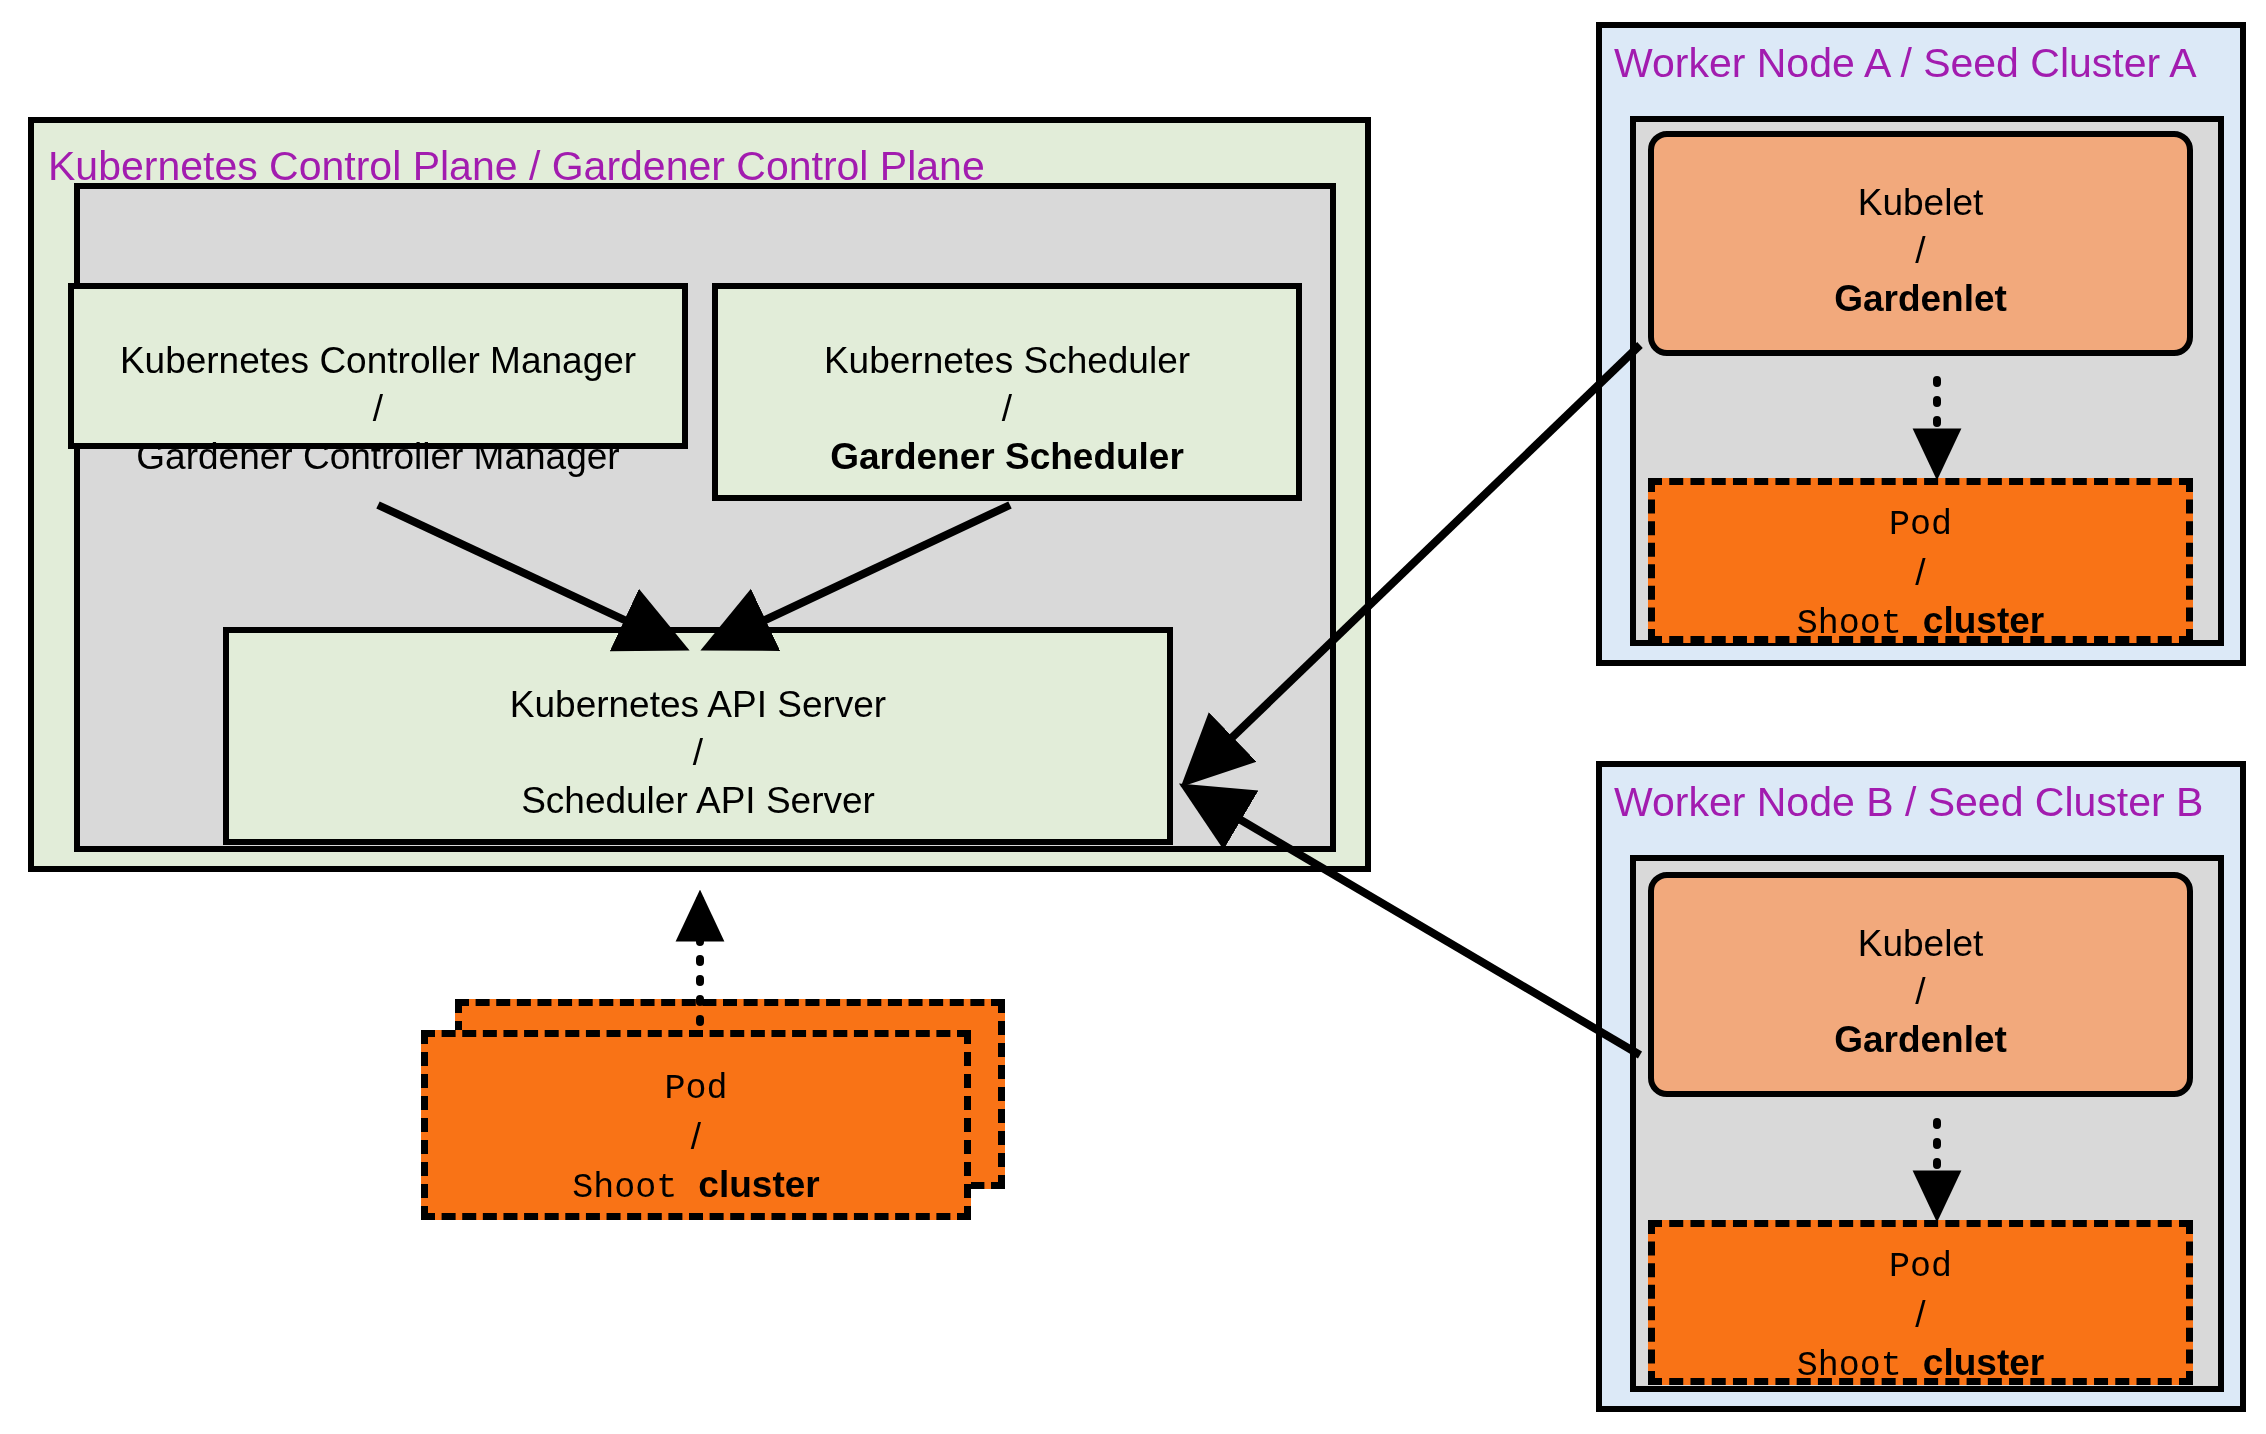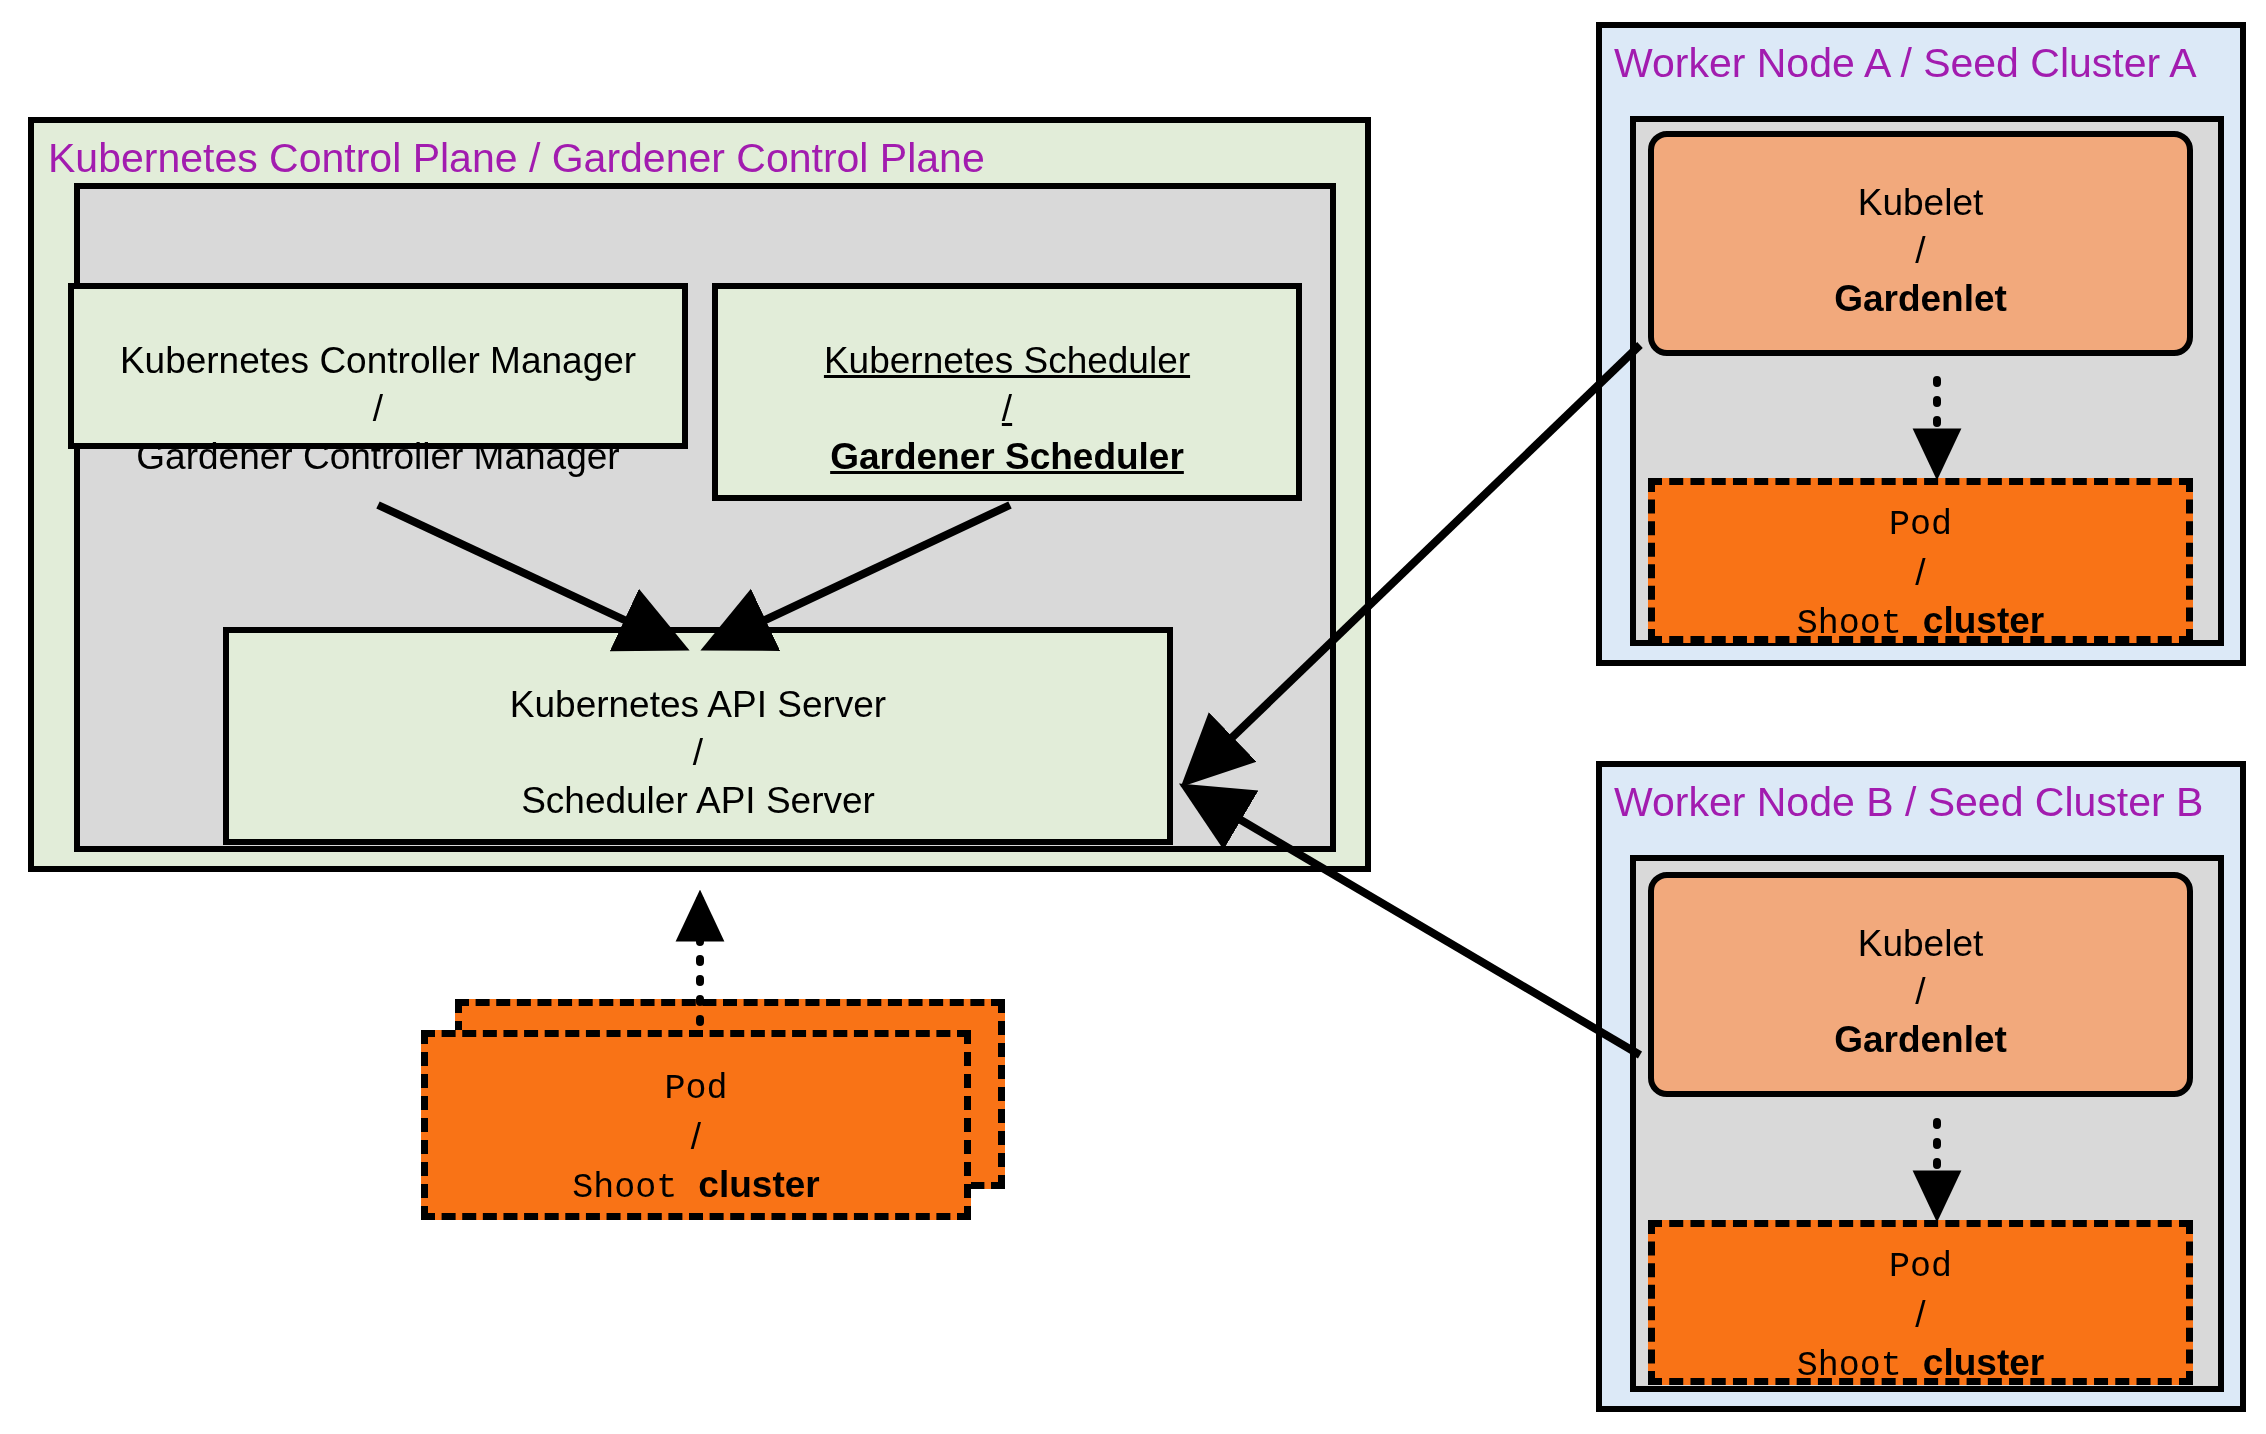--- a/index.html
+++ b/index.html
@@ -93,36 +93,36 @@
     pointer-events: none;
   }
 </style>
 </head>
 <body>
 
 <div class="stage">
 
   <div class="box fill-green" style="left:28px; top:117px; width:1343px; height:755px;">
 
-    <div class="group-title" style="left:14px; top:14px;text-align:center;">Kubernetes Control Plane / Gardener Control Plane</div>
+    <div class="group-title" style="left:14px; top:22px;text-align:center;">Kubernetes Control Plane / Gardener Control Plane</div>
 
     <div class="box fill-gray" style="left:40px; top:60px; width:1262px; height:669px;">
     </div>
   </div>
 
   <div class="box fill-green" style="left:68px; top:283px; width:620px; height:166px;">
     <div class="label" style="top:48px;">
       <span class="ln t-sans">Kubernetes Controller Manager</span>
       <span class="ln t-slash">/</span>
       <span class="ln t-sans">Gardener Controller Manager</span>
     </div>
   </div>
 
   <div class="box fill-green" style="left:712px; top:283px; width:590px; height:218px;">
-    <div class="label" style="top:48px;text-decoration:underline;">
+    <div class="label" style="top:48px;">
       <span class="ln t-sans">Kubernetes Scheduler</span>
       <span class="ln t-slash">/</span>
       <span class="ln t-sans-b">Gardener Scheduler</span>
     </div>
   </div>
 
   <div class="box fill-green" style="left:223px; top:627px; width:950px; height:218px;">
     <div class="label" style="top:48px;">
       <span class="ln t-sans">Kubernetes API Server</span>
       <span class="ln t-slash">/</span>

